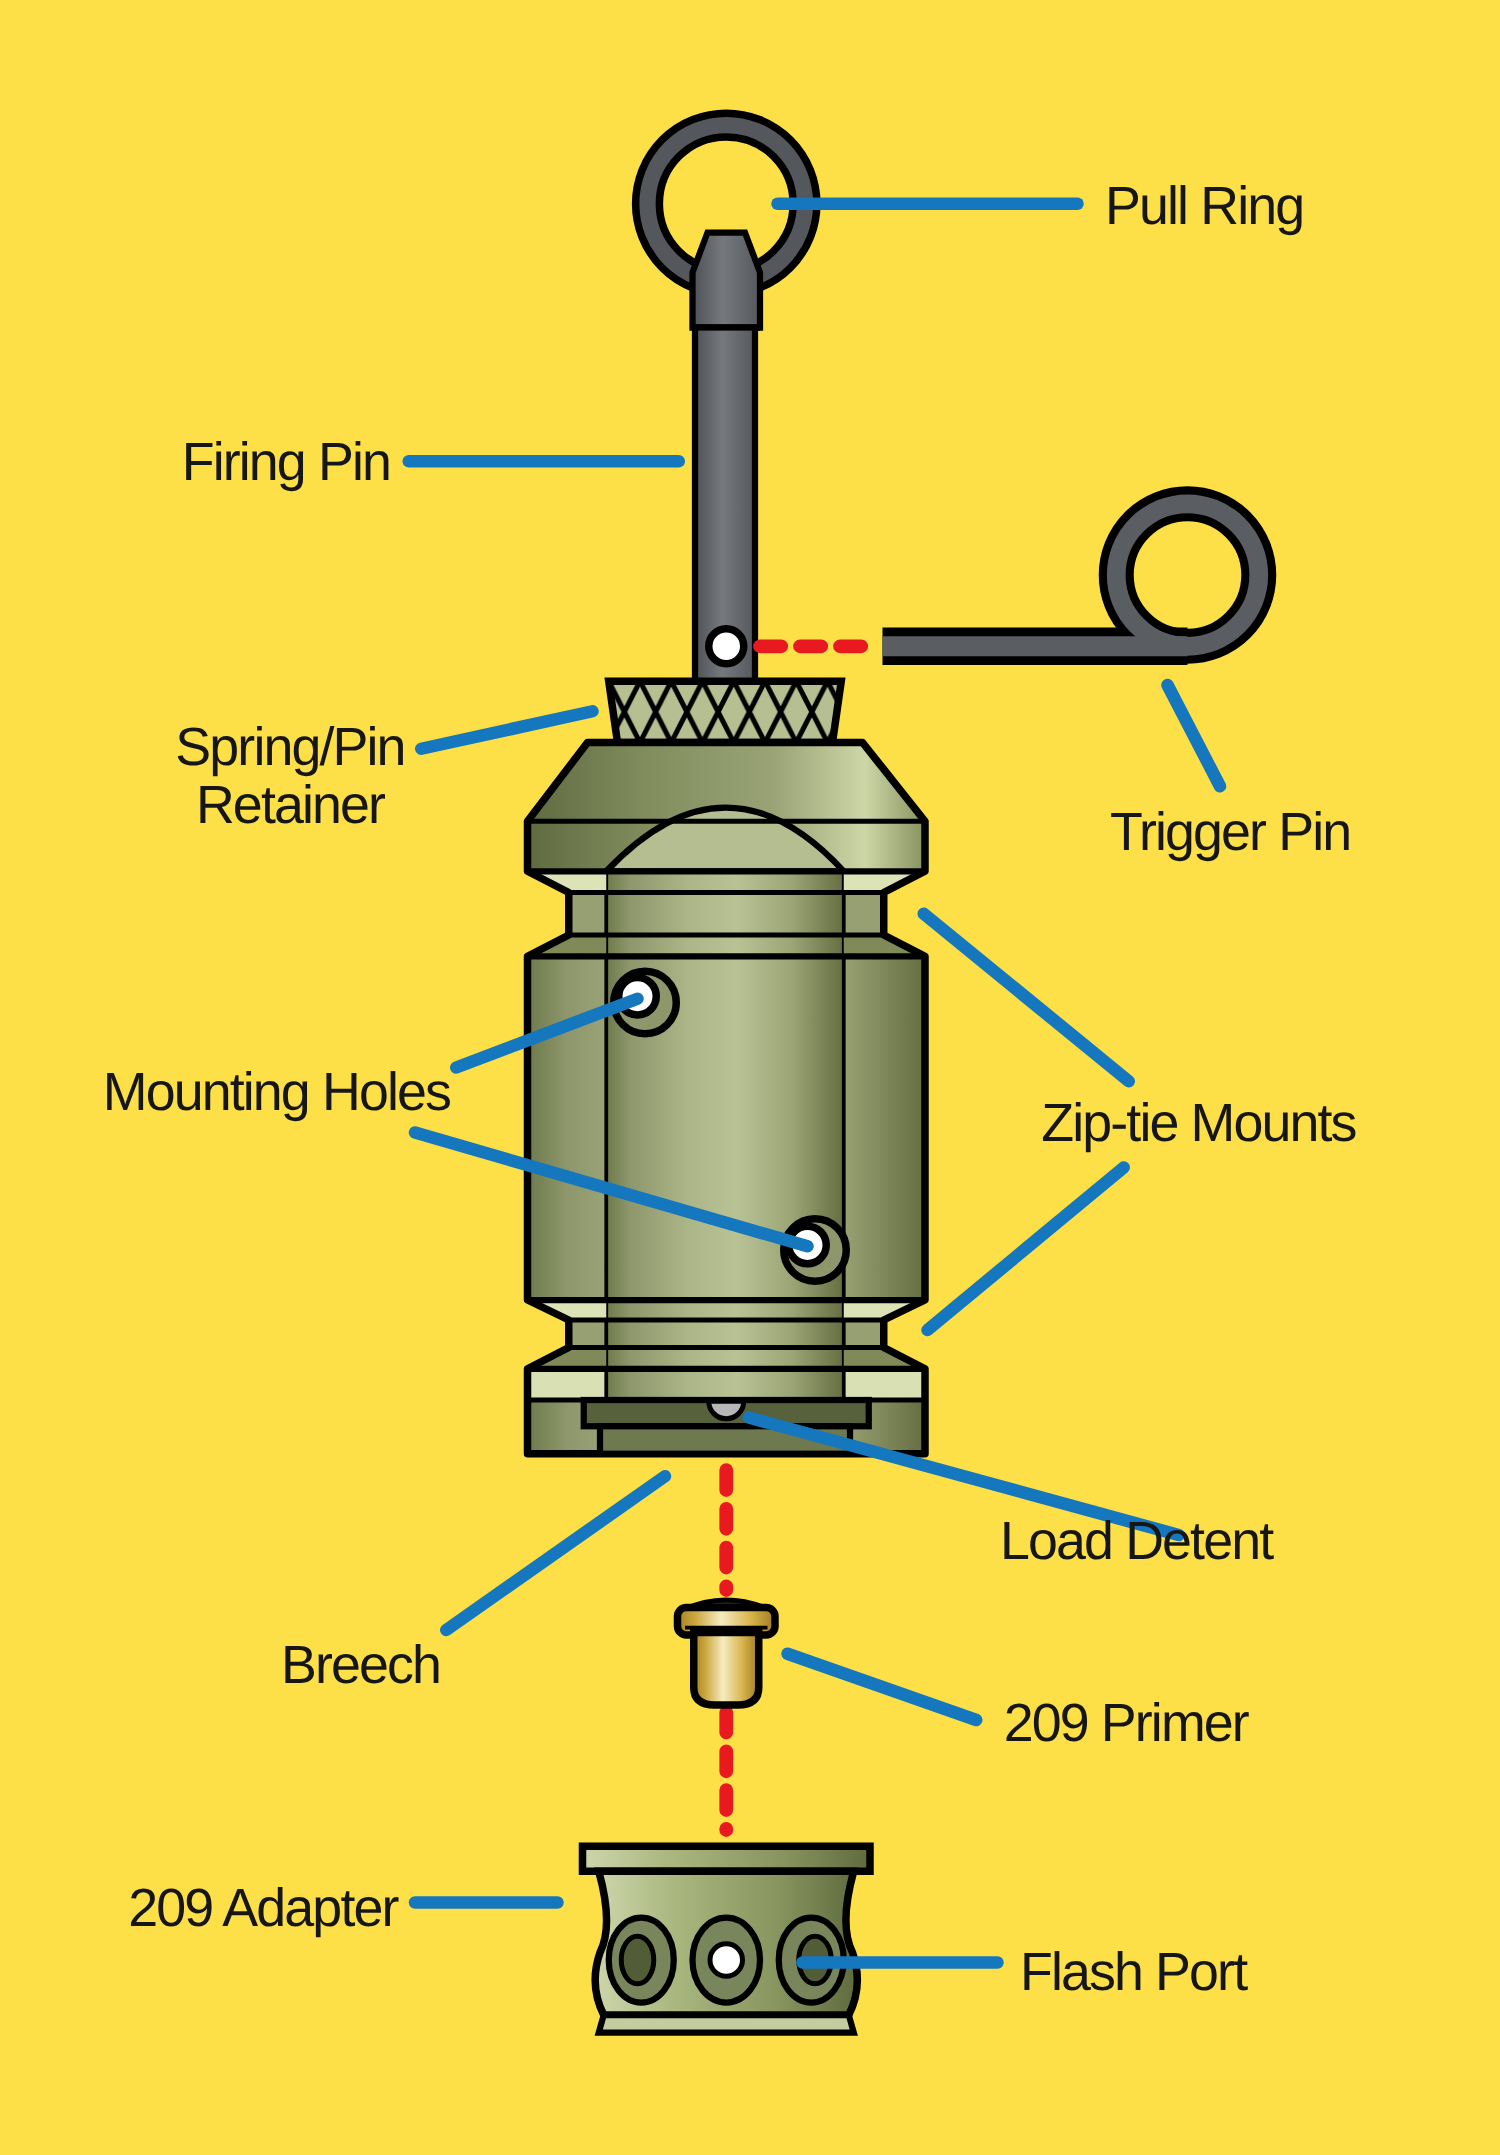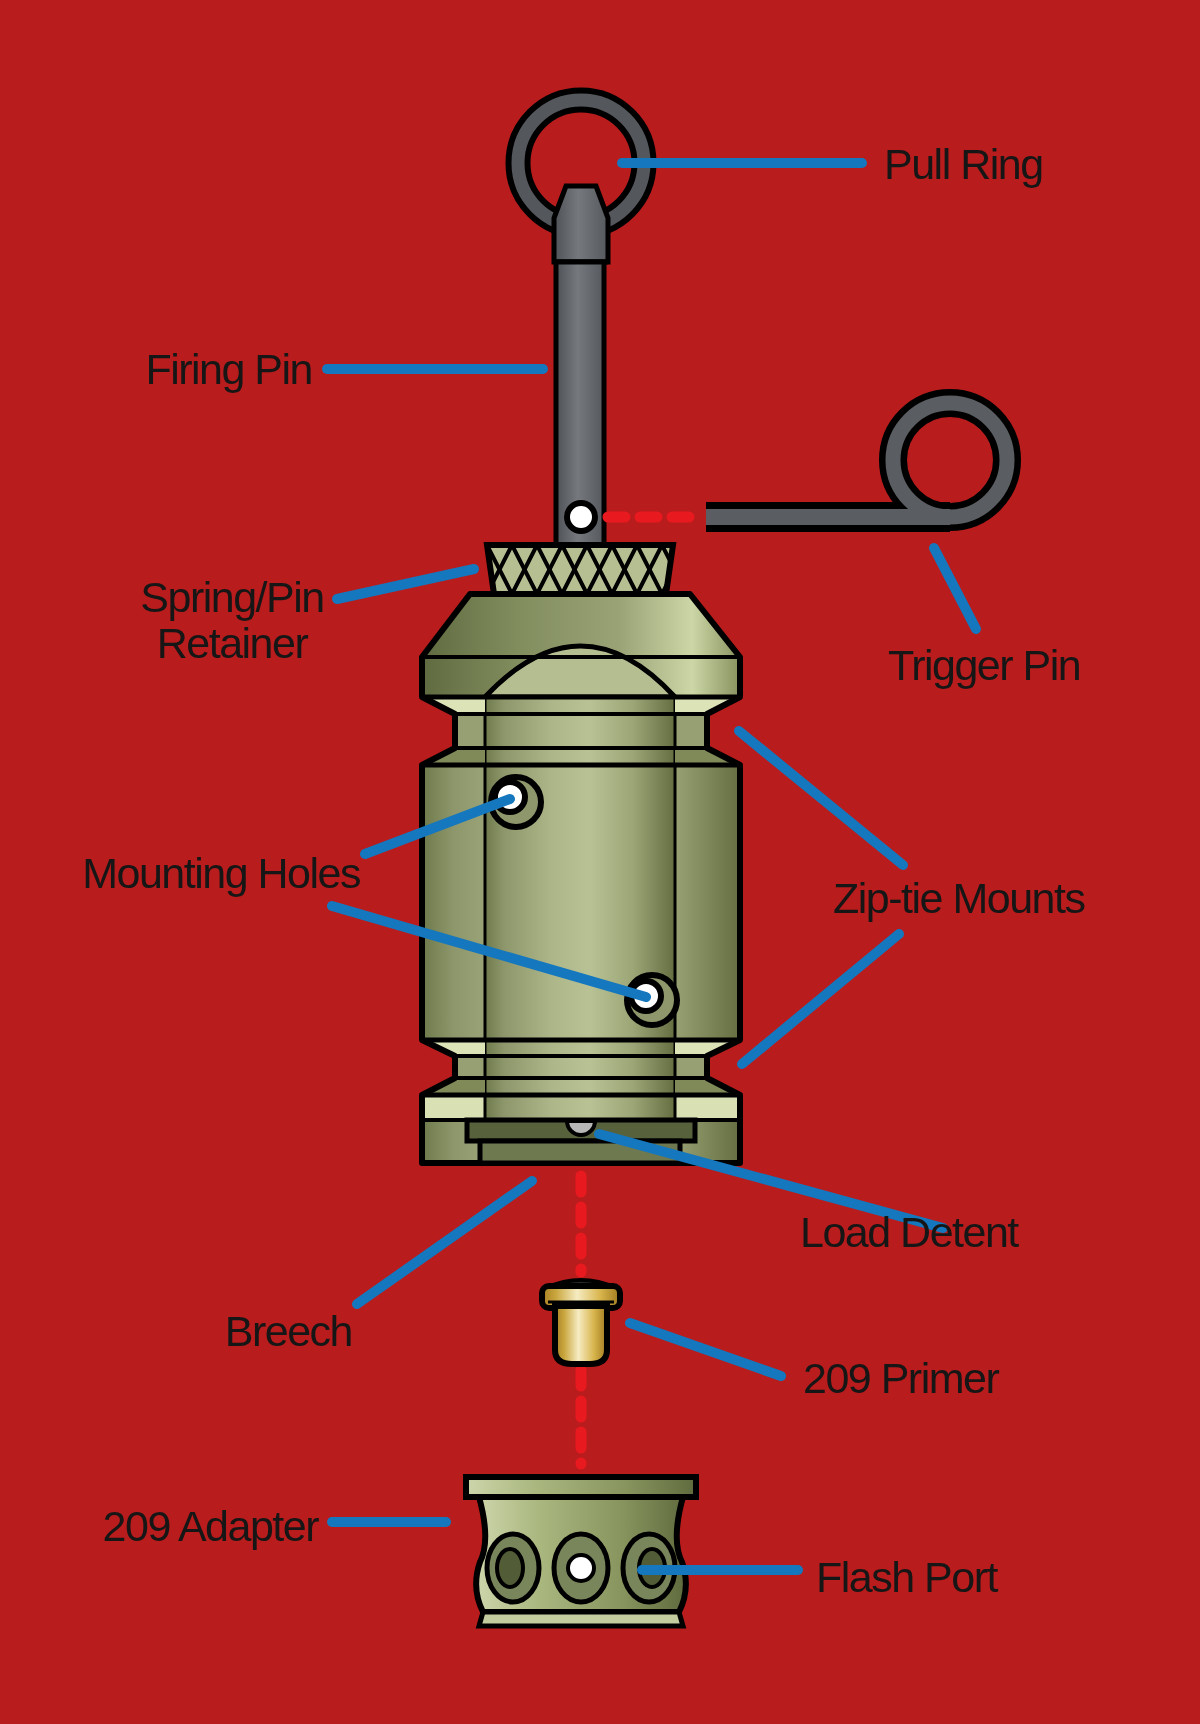--- a/index.html
+++ b/index.html
@@ -1,16 +1,16 @@
 <!DOCTYPE html>
 <html><head>
 <meta charset="utf-8">
 <style>
   html,body{margin:0;padding:0;background:#ffffff;}
-  .stage{width:1200px;height:1724px;position:relative;background:#b91c1c;overflow:hidden;}
+  .stage{width:1200px;height:1724px;position:relative;background:#fde047;overflow:hidden;}
   .lbl{font-family:"Liberation Sans",sans-serif;font-size:43px;font-weight:400;
        fill:#161616;letter-spacing:-1.5px;}
 </style>
 </head>
 <body>
 
 <div class="stage">
 <svg width="1200" height="1724" viewBox="0 0 1200 1724" xmlns="http://www.w3.org/2000/svg">
   <defs>
     <linearGradient id="bodyGrad" x1="0" y1="0" x2="1" y2="0">

